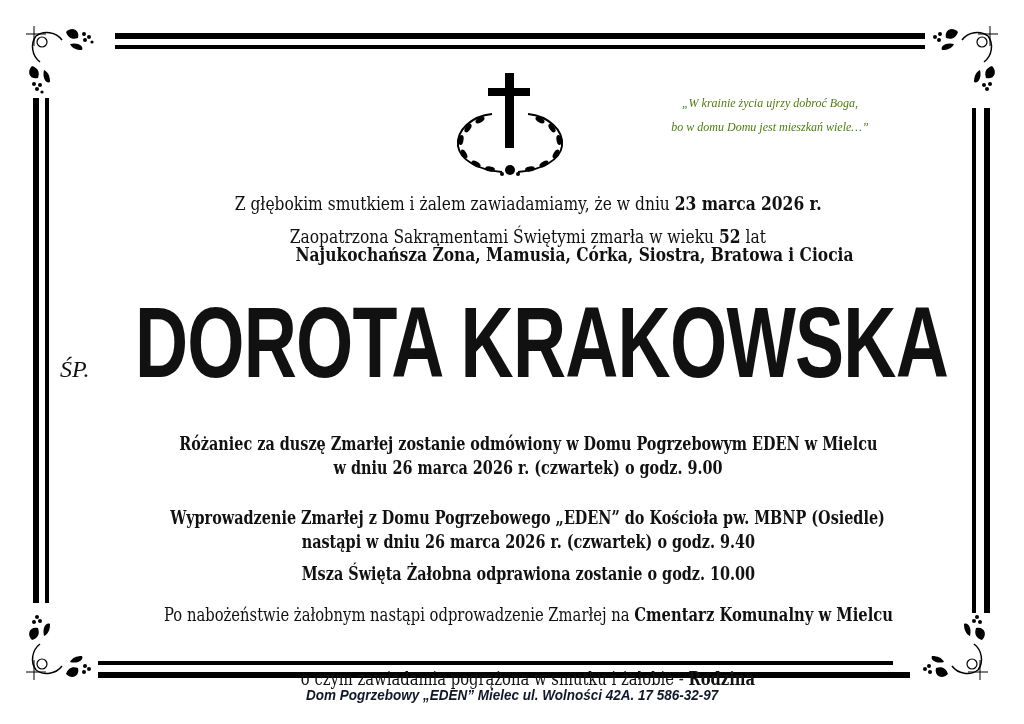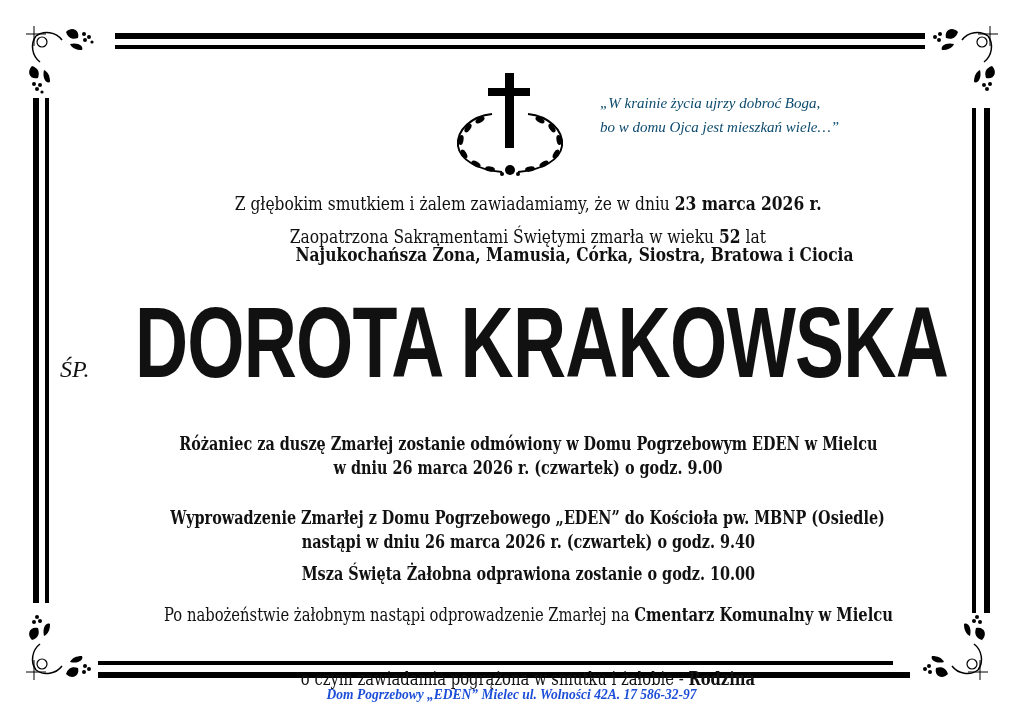--- a/index.html
+++ b/index.html
@@ -1,27 +1,27 @@
 <!DOCTYPE html>
 <html><head>
 <meta charset="utf-8">
 <style>
   html, body { margin: 0; padding: 0; background: #ffffff; }
   body { width: 1024px; height: 724px; position: relative; overflow: hidden; color: #111; }
   .abs { position: absolute; }
   .bar { position: absolute; background: #000; }
   .line { position: absolute; left: 0; width: 1024px; text-align: center; white-space: nowrap; }
-  .quote { position: absolute; left: 600px; width: 340px; text-align: left; font-family: "Liberation Serif", serif; font-style: italic; font-size: 15px; line-height: 22px; color: #0c4a6e; }
+  .quote { position: absolute; left: 600px; width: 340px; text-align: center; font-family: "Liberation Serif", serif; font-style: italic; font-size: 12px; line-height: 22px; color: #4d7c0f; }
   .main-text { font-family: "DejaVu Serif", serif; font-size: 18px; transform-origin: center; padding-left: 16px; }
   .narrow { display: inline-block; transform: scaleX(0.86); transform-origin: center; }
   .bold { font-weight: bold; }
   .name-wrap { position: absolute; left: 60px; top: 298px; width: 900px; height: 100px; }
   .sp { position: absolute; left: 0; top: 58px; font-family: "Liberation Serif", serif; font-size: 24px; font-style: italic; }
   .name { position: absolute; left: 75px; top: -6px; font-family: "Liberation Sans", "DejaVu Sans", sans-serif; font-weight: bold; font-size: 100px; letter-spacing: -1px; line-height: 100px; transform: scaleX(0.735); transform-origin: left top; white-space: nowrap; }
-  .footer { position: absolute; left: 0; width: 1024px; top: 686px; text-align: center; font-family: Liberation Serif, serif; font-style: italic; font-weight: bold; font-size: 15px; color: #1d4ed8; white-space: nowrap; }
+  .footer { position: absolute; left: 0; width: 1024px; top: 686px; text-align: center; font-family: Liberation Sans, sans-serif; font-style: italic; font-weight: bold; font-size: 15px; color: #0f172a; white-space: nowrap; }
   .corner { position: absolute; width: 80px; height: 80px; }
 </style>
 </head>
 <body>
 
 <div>
 
   <div class="bar" style="left:115px; top:33px; width:810px; height:6px;"></div>
   <div class="bar" style="left:115px; top:45px; width:810px; height:4px;"></div>
 
@@ -128,21 +128,21 @@
     <ellipse cx="106" cy="86" rx="5" ry="2.5" transform="rotate(-60 106 86)"></ellipse>
     <ellipse cx="94" cy="96" rx="5" ry="2.5" transform="rotate(-30 94 96)"></ellipse>
     <ellipse cx="80" cy="101" rx="5" ry="2.5" transform="rotate(-10 80 101)"></ellipse>
     <circle cx="60" cy="102" r="5"></circle>
     <circle cx="52" cy="106" r="2"></circle>
       <circle cx="68" cy="106" r="2"></circle>
   </g>
 </svg>
 
 <div class="quote" style="top:92px;">„W krainie życia ujrzy dobroć Boga,</div>
-<div class="quote" style="top:116px;">bo w domu Ojca jest mieszkań wiele…”</div>
+<div class="quote" style="top:116px;">bo w domu Domu jest mieszkań wiele…”</div>
 
 <div class="line main-text" style="top:193px;">
   <span class="narrow"><span>Z głębokim smutkiem i żalem zawiadamiamy, że w dniu </span><span class="bold">23 marca 2026 r.</span></span>
 </div>
 <div class="line main-text" style="top:226px;">
   <span class="narrow"><span>Zaopatrzona Sakramentami Świętymi zmarła w wieku </span><span class="bold">52</span><span> lat</span></span>
 </div>
 <div class="line main-text bold" style="top:244px;margin-left:46px;">
   <span class="narrow">Najukochańsza Żona, Mamusia, Córka, Siostra, Bratowa i Ciocia</span>
 </div>

